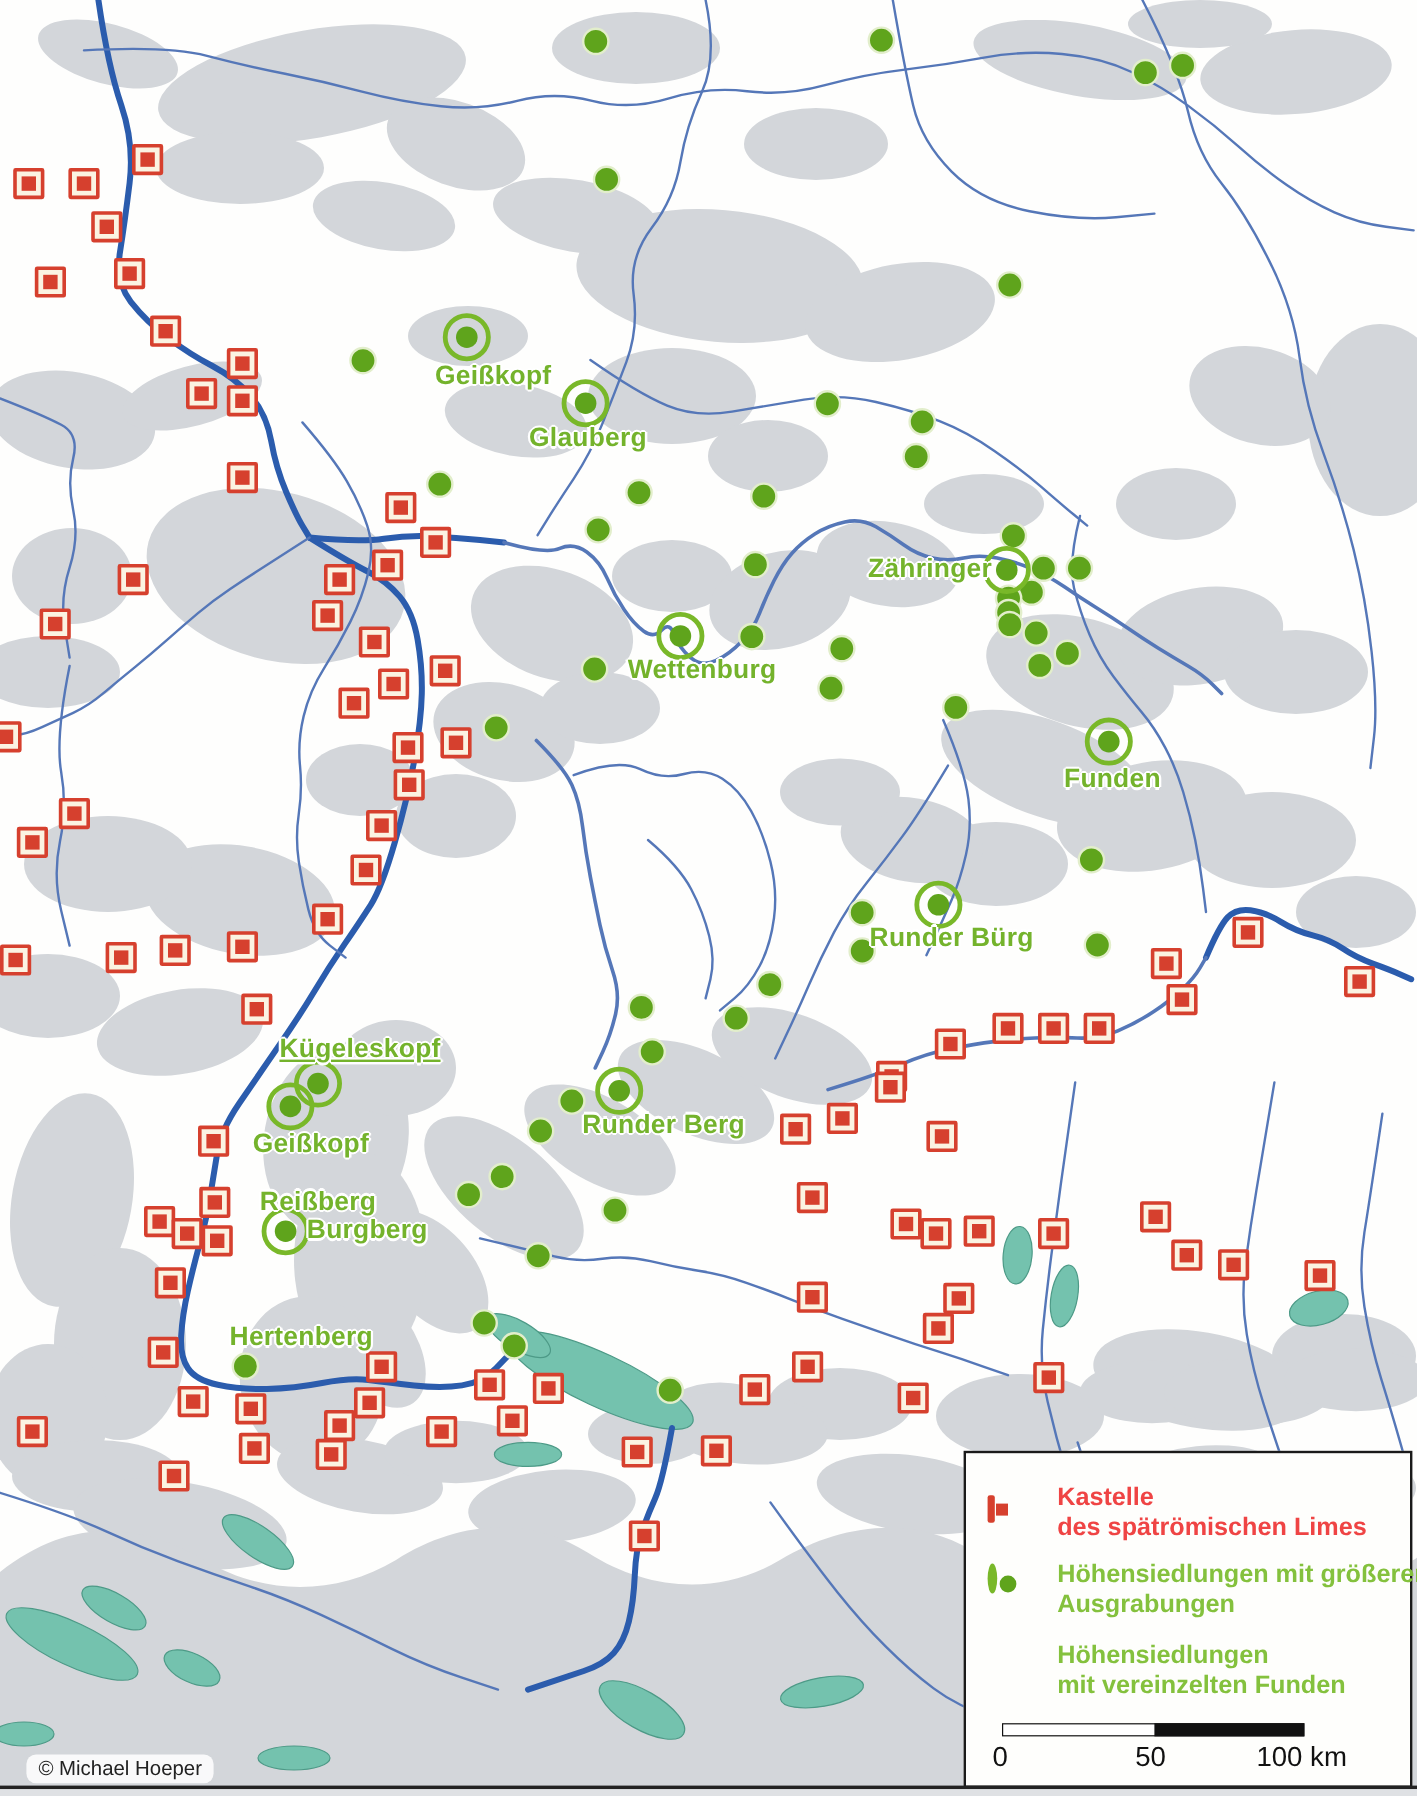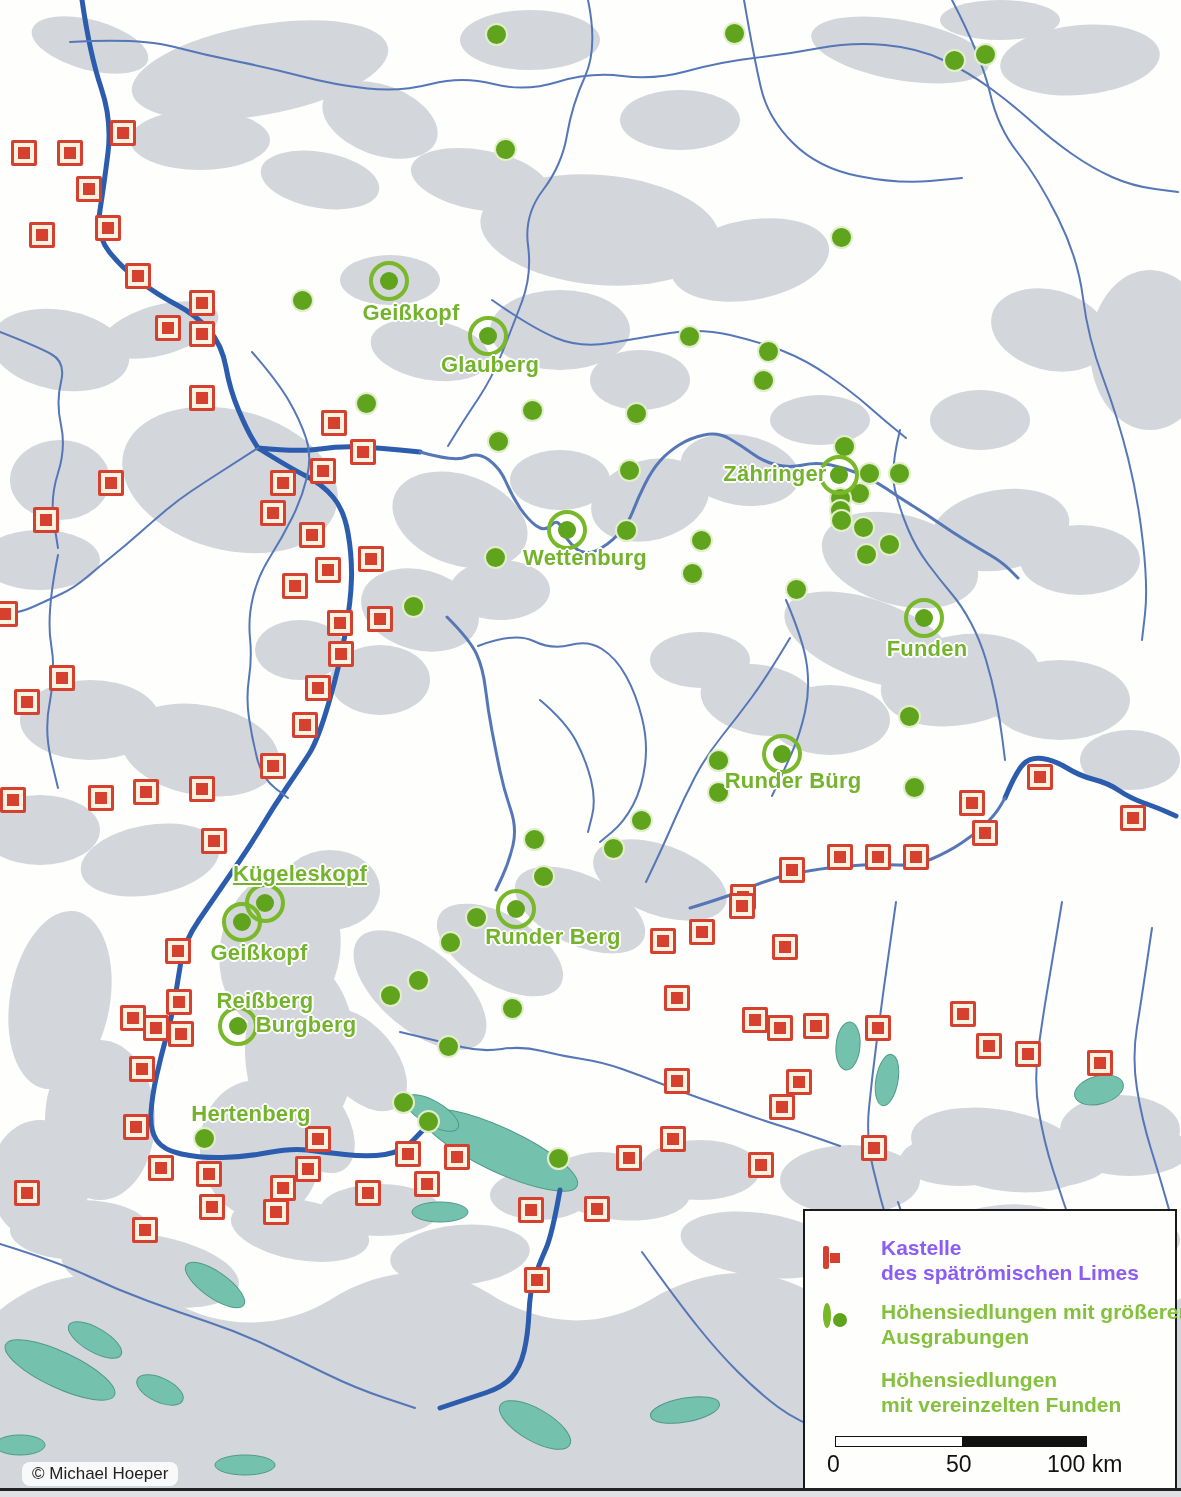--- a/index.html
+++ b/index.html
@@ -20,21 +20,21 @@
   .site-label{position:absolute;transform:translate(-50%,-50%);white-space:nowrap;
       font-size:22px;font-weight:bold;color:#74b32c;letter-spacing:.2px;
       text-shadow:-2px 0 #fff,2px 0 #fff,0 -2px #fff,0 2px #fff,
                   -1px -1px #fff,1px 1px #fff,-1px 1px #fff,1px -1px #fff;}
 
   
   .legend{position:absolute;left:803px;top:1209px;width:374px;height:281px;
           background:#fefefc;border:2.5px solid #1a1a1a;box-sizing:border-box;}
   .leg-row{position:absolute;left:18px;}
   .leg-text{position:absolute;left:58px;top:-14px;font-size:21px;font-weight:bold;line-height:25px;white-space:nowrap;}
-  .leg-text.red{color:#8b5cf6;}
+  .leg-text.red{color:#ef4444;}
   .leg-text.green{color:#84c13d;}
   .leg-kastell{position:relative;width:18px;height:18px;border:3px solid #d6402e;background:#fdf8ee;border-radius:2px;}
   .leg-kastell .inner{position:absolute;left:4px;top:4px;width:10px;height:10px;background:#d6402e;}
   .leg-ring{position:relative;width:26px;height:26px;border:4px solid #79b829;border-radius:50%;}
   .leg-ring .inner{position:absolute;left:6px;top:6px;width:14px;height:14px;border-radius:50%;background:#5fa41c;}
   .leg-dot{width:19px;height:19px;border-radius:50%;background:#5fa41c;}
 
   .scalebar{position:absolute;left:30px;top:225px;width:252px;height:11px;
             border:1.5px solid #111;box-sizing:border-box;background:#fff;}
   .scalebar .half{position:absolute;right:-1px;top:-1px;width:50%;height:11px;background:#111;}

